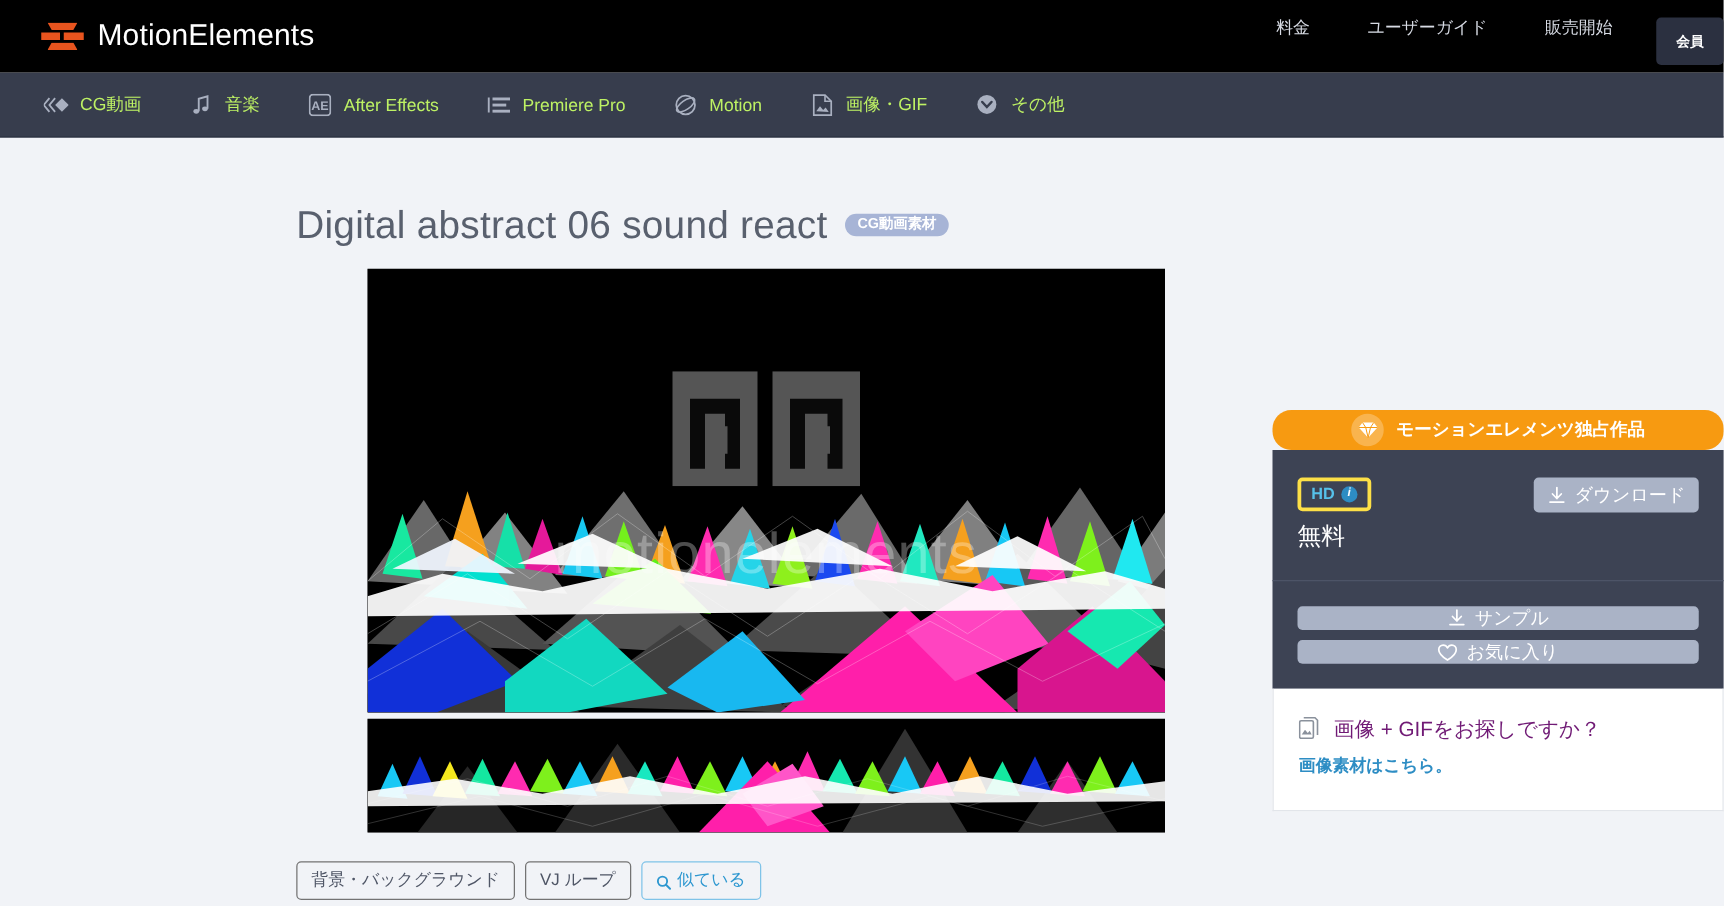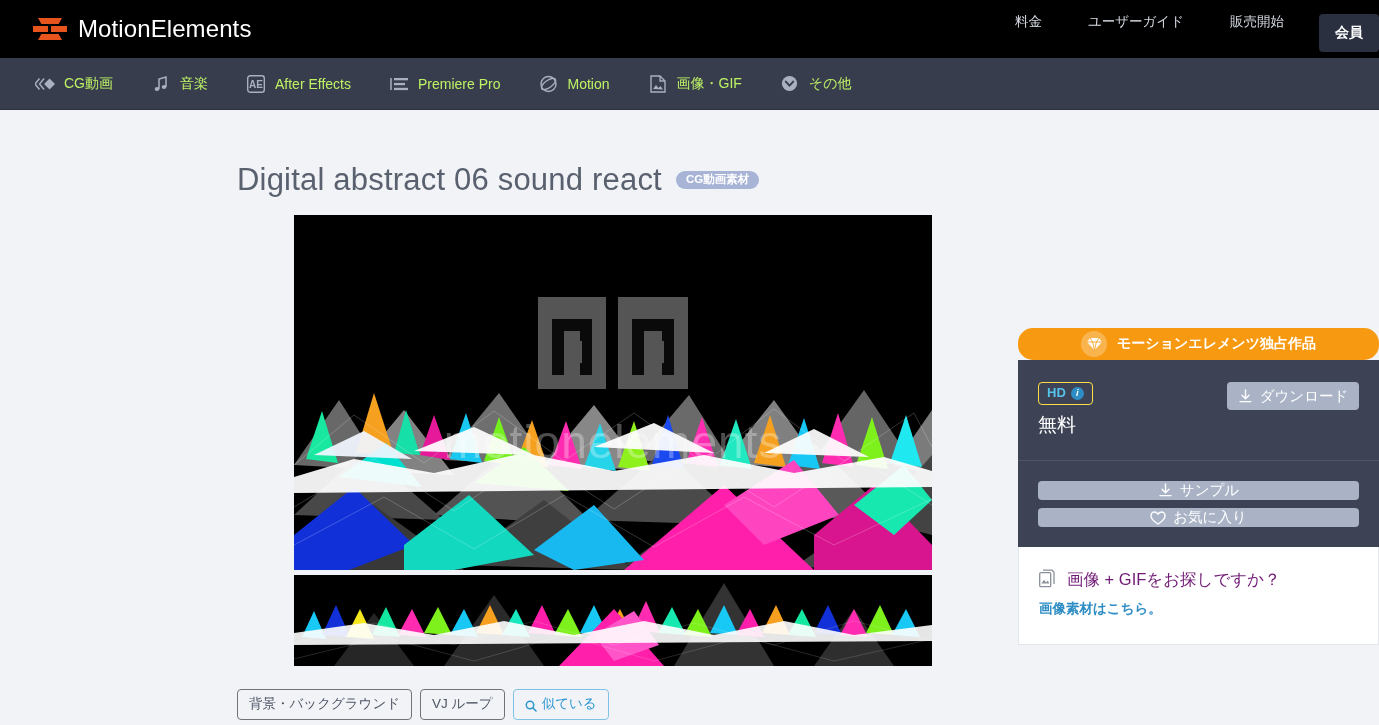--- a/index.html
+++ b/index.html
@@ -39,21 +39,21 @@
 
   .top-right {
     position: absolute; right: 0; top: 0; height: 44px;
     display: flex; align-items: center; gap: 0px;
   }
   .top-link {
     color: #d7dbe4; font-size: 13.5px; padding: 0 23px;
     text-decoration: none; cursor: pointer; white-space: nowrap;
   }
   .member-btn {
-    background: #2b3040; color: #fff; font-size: 14px; font-weight: bold;
+    background: #2b3040; color: #fff; font-size: 11px; font-weight: bold;
     border: none; border-radius: 4px;
     height: 38px; padding: 0 16px; margin-left: 12px;
     cursor: pointer; white-space: nowrap; margin-top: 22px;
   }
 
   
   .subnav {
     height: 52px; background: #373d4d;
     display: flex; align-items: stretch;
     padding-left: 16px;
@@ -144,21 +144,21 @@
   }
   .diamond-circle {
     width: 26px; height: 26px; border-radius: 50%;
     background: rgba(255,255,255,.26);
     display: flex; align-items: center; justify-content: center;
     flex: 0 0 auto;
   }
   .dark-panel { background: #3d4354; padding: 22px 20px 20px; }
   .dl-row { display: flex; justify-content: space-between; align-items: flex-start; }
   .hd-badge {
-    border: 1px solid #fde047; color: #56c1ea;
+    border: 3px solid #fde047; color: #56c1ea;
     border-radius: 4px; font-size: 13px; font-weight: bold;
     padding: 3px 8px 4px; display: inline-flex; align-items: center; gap: 5px;
     line-height: 1.1;
   }
   .info-dot {
     width: 13px; height: 13px; border-radius: 50%;
     background: #2d8dc4; color: #fff; font-size: 9.5px; font-weight: bold;
     display: inline-flex; align-items: center; justify-content: center;
     font-style: italic; line-height: 1;
   }

